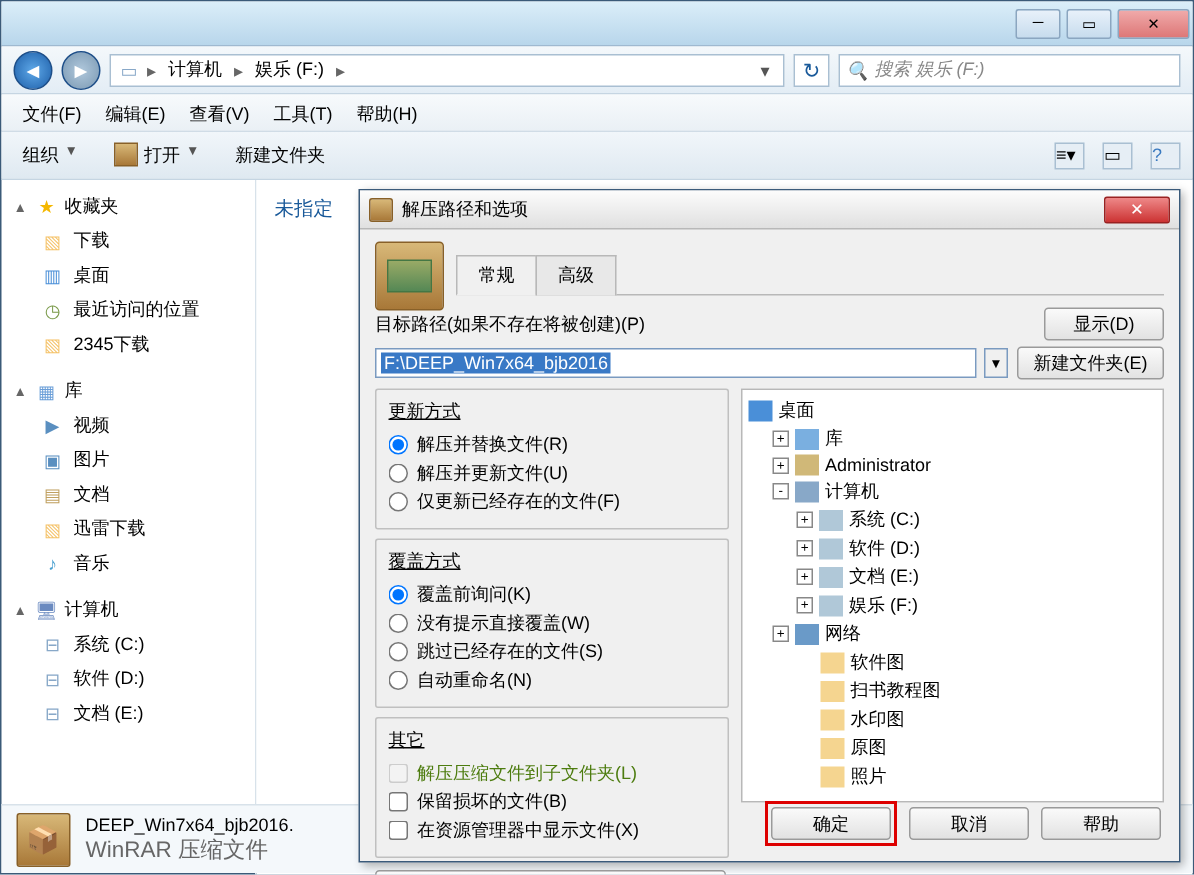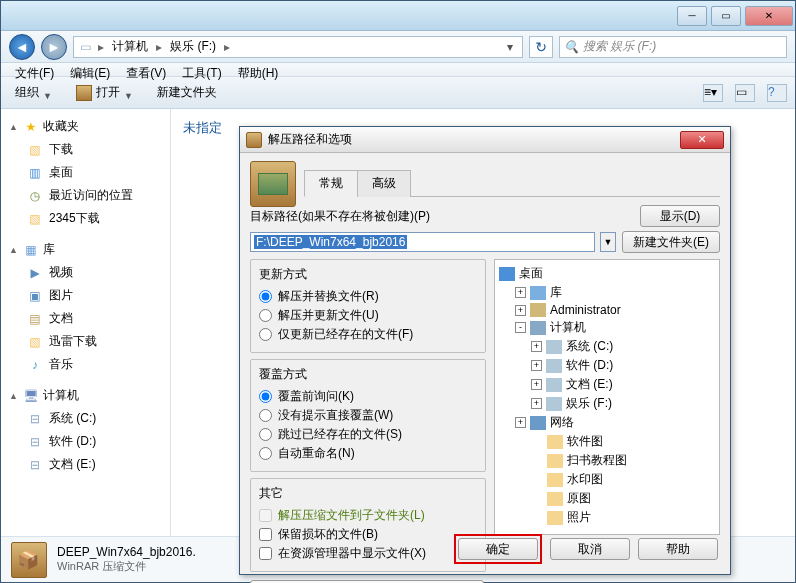--- a/index.html
+++ b/index.html
@@ -12,24 +12,24 @@
 .navbar{height:32px;background:linear-gradient(#f4f8fb,#e3edf5);display:flex;align-items:center;padding:0 8px;gap:6px;border-bottom:1px solid #c5d5e2;}
 .nav-btn{width:26px;height:26px;border-radius:50%;background:radial-gradient(#5ea8e8,#1d5ea8);color:#fff;display:flex;align-items:center;justify-content:center;font-size:14px;border:1px solid #1d4e88;}
 .nav-btn.fwd{background:radial-gradient(#b0c8dc,#7a98b2);}
 .addr{flex:1;height:22px;background:#fff;border:1px solid #a9bfd2;display:flex;align-items:center;padding:0 4px;gap:4px;}
 .addr-seg{padding:0 4px;}
 .addr-sep{color:#666;}
 .addr-drop{width:16px;text-align:center;color:#555;}
 .refresh{width:24px;height:22px;border:1px solid #a9bfd2;background:#fff;display:flex;align-items:center;justify-content:center;color:#1a5a9a;font-size:14px;}
 .search{width:228px;height:22px;background:#fff;border:1px solid #a9bfd2;display:flex;align-items:center;padding:0 4px;color:#888;font-style:italic;}
 .search .mg{margin-right:4px;color:#4a7fc0;}
-.menubar{height:14px;background:linear-gradient(#f7fafc,#eaf0f5);display:flex;align-items:flex-start;padding:0 8px;gap:4px;border-bottom:1px solid #d0dce6;}
+.menubar{height:25px;background:linear-gradient(#f7fafc,#eaf0f5);display:flex;align-items:flex-end;padding:0 8px;gap:4px;border-bottom:1px solid #d0dce6;}
 .menu-item{padding:2px 6px;}
 .toolbar{height:32px;background:linear-gradient(#f1f6fa,#dfe9f1);display:flex;align-items:center;padding:0 8px;gap:12px;border-bottom:1px solid #c5d5e2;}
-.tool-item{display:flex;align-items:flex-end;gap:4px;padding:3px 6px;}
+.tool-item{display:flex;align-items:flex-start;gap:4px;padding:3px 6px;}
 .tool-item .drop{font-size:9px;color:#555;}
 .spacer{flex:1;}
 .tool-icon{width:20px;height:18px;background:#e6eef5;border:1px solid #a9bfd2;}
 .body{display:flex;height:466px;}
 .sidebar{width:170px;border-right:1px solid #d8e2ea;overflow:auto;padding:6px 4px;}
 .side-group{margin-bottom:8px;}
 .side-hdr{display:flex;align-items:center;gap:4px;padding:3px 4px;font-weight:normal;}
 .side-hdr .exp{width:10px;font-size:9px;color:#666;}
 .side-item{display:flex;align-items:center;gap:6px;padding:3px 4px 3px 22px;}
 .ico{width:16px;height:16px;display:inline-flex;align-items:center;justify-content:center;font-size:12px;}
@@ -42,45 +42,45 @@
 .ico.image{color:#5a8fc0;}
 .ico.doc{color:#c0a060;}
 .ico.music{color:#4aa0d0;}
 .ico.computer{color:#6a8ac0;}
 .ico.drive{color:#88a8c8;}
 .main{flex:1;position:relative;background:#fff;padding:6px 10px;}
 .main-hdr{color:#1a5a9a;font-size:13px;padding:4px 2px;}
 .statusbar{position:absolute;bottom:0;left:0;right:0;height:46px;border-top:1px solid #d8e2ea;background:#f4f8fb;display:flex;align-items:center;padding:0 10px;gap:10px;}
 .status-icon{width:36px;height:36px;background:linear-gradient(#d8b878,#a87838);border:1px solid #886028;border-radius:2px;display:flex;align-items:center;justify-content:center;color:#fff;font-size:18px;}
 .status-text .fn{font-size:12px;}
-.status-text .tp{font-size:11px;color:#666;}
-
-
-.dialog{position:absolute;left:239px;top:126px;width:492px;height:449px;background:#f0f0f0;border:1px solid #3a5a7a;box-shadow:2px 2px 6px rgba(0,0,0,.3);}
+.status-text .tp{font-size:15px;color:#666;}
+
+
+.dialog{position:absolute;left:239px;top:126px;width:548px;height:449px;background:#f0f0f0;border:1px solid #3a5a7a;box-shadow:2px 2px 6px rgba(0,0,0,.3);}
 .dlg-title{height:26px;background:linear-gradient(#fcfcfc,#e0e0e0);display:flex;align-items:center;padding:0 6px;gap:6px;border-bottom:1px solid #b8b8b8;}
 .dlg-title .ico{width:16px;height:16px;background:linear-gradient(#d8b878,#a87838);border:1px solid #886028;border-radius:2px;}
 .dlg-close{margin-left:auto;width:44px;height:18px;background:linear-gradient(#e88,#c33);border:1px solid #922;border-radius:2px;color:#fff;display:flex;align-items:center;justify-content:center;font-size:11px;}
 .dlg-body{padding:16px 10px;height:380px;}
 .dlg-left-icon{position:absolute;left:10px;top:34px;width:46px;height:46px;background:linear-gradient(#d8b878,#a87838);border:1px solid #886028;border-radius:3px;display:flex;align-items:center;justify-content:center;}
 .dlg-left-icon::after{content:"";width:28px;height:20px;background:linear-gradient(#9a6,#585);border:1px solid #474;}
 .tabs{margin-left:54px;display:flex;border-bottom:1px solid #b8b8b8;}
 .tab{padding:4px 14px;border:1px solid #b8b8b8;border-bottom:none;background:#e8e8e8;margin-right:-1px;position:relative;top:1px;}
 .tab.active{background:#f0f0f0;border-bottom:1px solid #f0f0f0;}
 .tab-content{padding:8px 0 0 0;}
 .row{display:flex;align-items:center;gap:6px;margin-bottom:4px;}
 .row label.lbl{flex:0 0 auto;}
 .path-input{flex:1;height:20px;background:#fff;border:1px solid #7a9ac0;padding:0 3px;display:flex;align-items:center;}
 .path-input .sel{background:#3979c6;color:#fff;padding:0 2px;}
 .path-drop{width:16px;height:20px;border:1px solid #7a9ac0;background:#f0f0f0;display:flex;align-items:center;justify-content:center;font-size:9px;margin-left:-1px;}
 .btn{height:22px;padding:0 10px;background:linear-gradient(#fafafa,#e2e2e2);border:1px solid #9a9a9a;border-radius:3px;display:inline-flex;align-items:center;justify-content:center;min-width:80px;}
 .two-col{display:flex;gap:8px;margin-top:6px;}
 .col-left{width:236px;}
 .col-right{flex:1;border:1px solid #b8b8b8;background:#fff;padding:4px;height:276px;overflow:auto;}
 .fieldset{border:1px solid #c0c0c0;padding:6px 8px 8px;margin-bottom:6px;border-radius:2px;}
-.fieldset .fs-title{margin-bottom:4px;}
+.fieldset .fs-title{margin-bottom:4px;text-decoration:underline;}
 .radio,.check{display:flex;align-items:center;gap:6px;padding:1px 0;}
 .radio input,.check input{margin:0;}
 .save-btn{width:234px;margin-top:2px;}
 .tree-item{display:flex;align-items:center;gap:4px;padding:1px 0;}
 .tree-exp{width:11px;height:11px;border:1px solid #888;font-size:9px;display:flex;align-items:center;justify-content:center;line-height:1;background:#fff;}
 .tree-line{display:inline-block;width:12px;text-align:center;color:#888;}
 .indent1{padding-left:16px;}
 .indent2{padding-left:32px;}
 .ti{width:16px;height:14px;display:inline-block;}
 .ti.desktop{background:#4a8fd8;}

